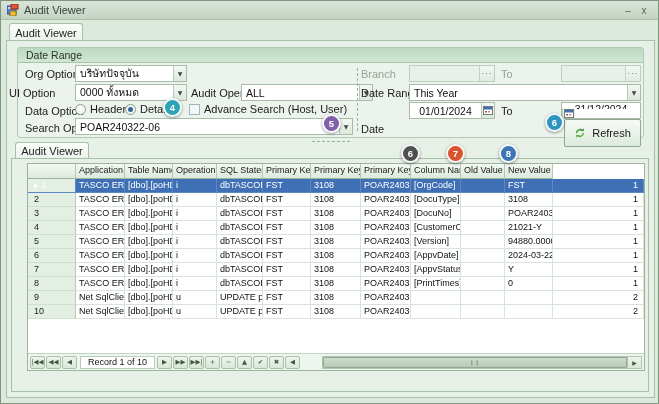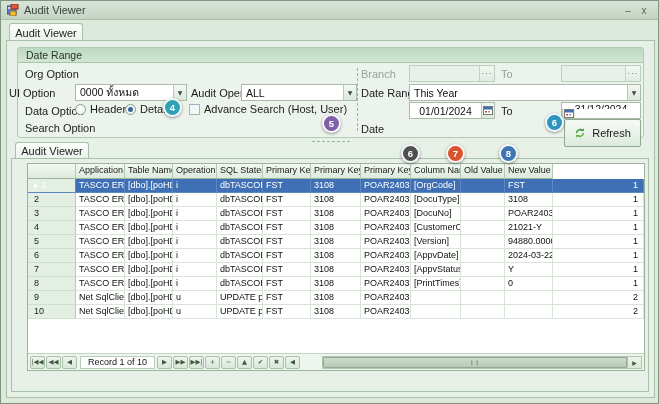--- a/index.html
+++ b/index.html
@@ -78,48 +78,56 @@
   <div class="tab" style="left:8px;top:22px;width:74px;">
     <span>Audit Viewer</span>
   </div>
   <div class="page" style="left:5px;top:39px;width:649px;height:358px;"></div>
 
   <div class="group">
     <div class="grouphdr">Date Range</div>
   </div>
 
   <span class="lbl" style="left:24px;top:65px;">Org Option</span>
+  <div class="fld" style="left:74px;top:64px;width:112px;">
+    <span class="val">บริษัทปัจจุบัน</span>
+    <span class="dd">▼</span>
+  </div>
 
   <span class="lbl" style="left:8px;top:84px;">UI Option</span>
   <div class="fld" style="left:74px;top:83px;width:112px;">
     <span class="val">0000 ทั้งหมด</span>
     <span class="dd">▼</span>
   </div>
 
   <span class="lbl" style="left:190px;top:84px;">Audit Operation</span>
-  <div class="fld" style="left:240px;top:83px;width:116px;">
+  <div class="fld" style="left:240px;top:83px;width:132px;">
     <span class="val">ALL</span>
     <span class="dd">▼</span>
   </div>
 
   <span class="lbl" style="left:24px;top:102px;">Data Option</span>
   <div class="radio" style="left:74px;top:102px;">
     <span class="rdot"></span>
     <span>Header</span>
   </div>
   <div class="radio" style="left:124px;top:102px;">
     <span class="rdot on"></span>
     <span>Detail</span>
   </div>
   <div class="check" style="left:188px;top:102px;">
     <span class="cbox"></span>
     <span>Advance Search (Host, User)</span>
   </div>
 
   <span class="lbl" style="left:24px;top:119px;">Search Option</span>
+  <div class="fld" style="left:74px;top:117px;width:278px;">
+    <span class="val">POAR240322-06</span>
+    <span class="dd">▼</span>
+  </div>
 
   <div class="vdots" style="left:355px;top:66px;height:66px;"></div>
 
   <span class="lbl dis" style="left:360px;top:65px;">Branch</span>
   <div class="fld dis" style="left:408px;top:64px;width:86px;">
     <span class="val"></span>
     <span class="ell">···</span>
   </div>
   <span class="lbl dis" style="left:500px;top:65px;">To</span>
   <div class="fld dis" style="left:560px;top:64px;width:80px;">

